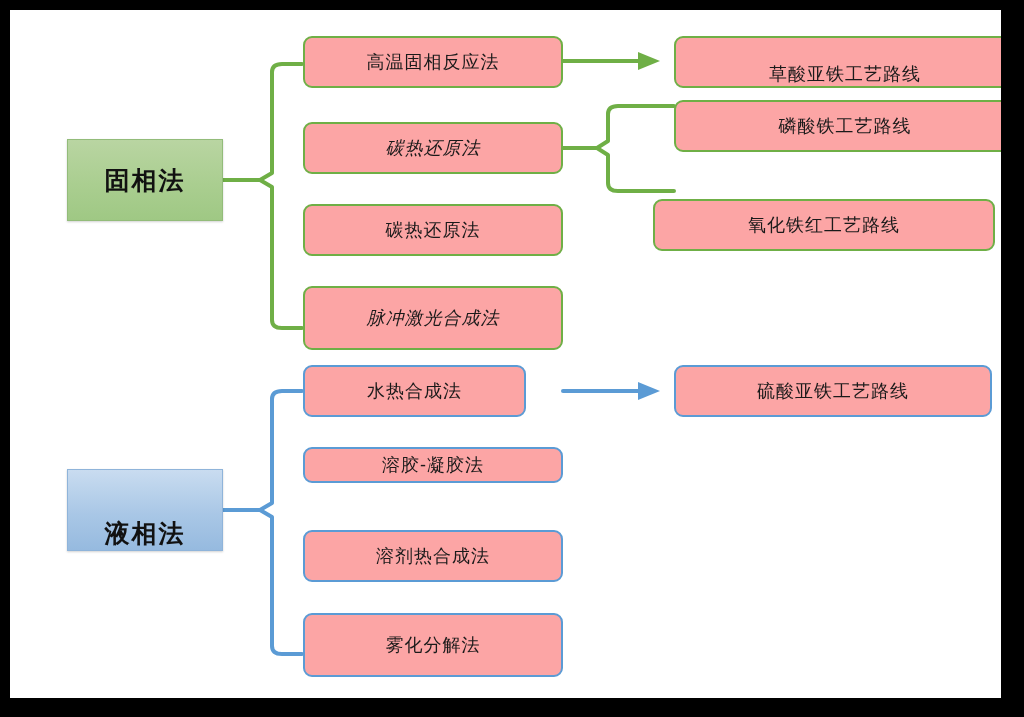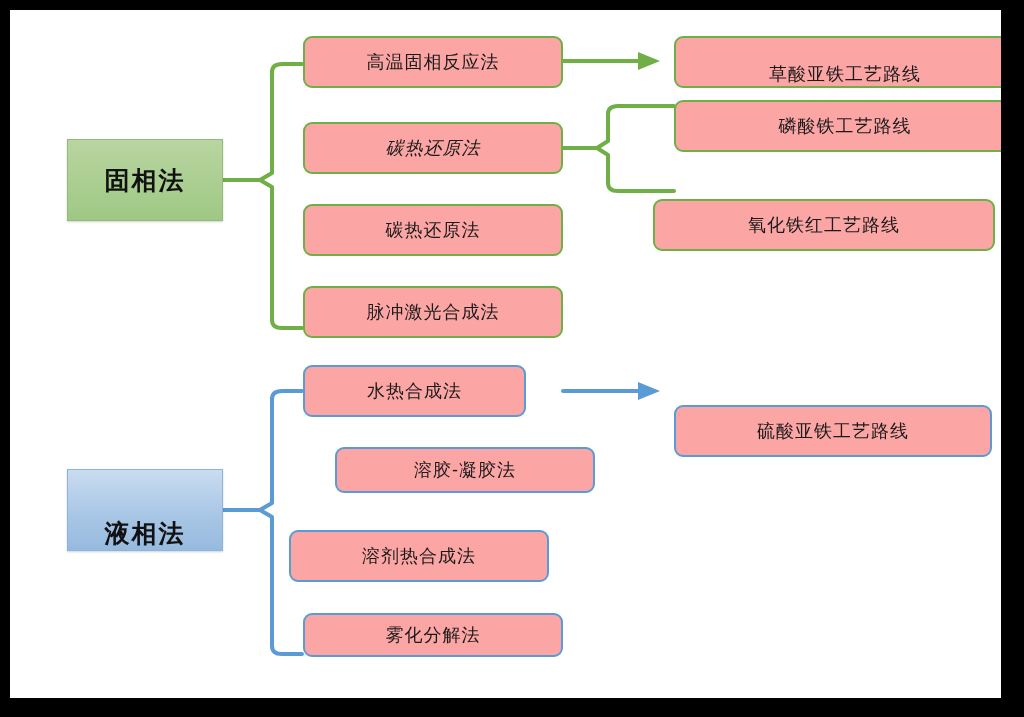--- a/index.html
+++ b/index.html
@@ -102,49 +102,49 @@
   </div>
 
   <div class="node green" style="left:293px;top:112px;width:260px;height:52px;font-style:italic;">
     <span>碳热还原法</span>
   </div>
 
   <div class="node green" style="left:293px;top:194px;width:260px;height:52px;">
     <span>碳热还原法</span>
   </div>
 
-  <div class="node green" style="left:293px;top:276px;width:260px;height:52px;">
+  <div class="node green" style="left:293px;top:276px;width:260px;height:64px;font-style:italic;">
     <span>脉冲激光合成法</span>
   </div>
 
   <div class="node green" style="left:664px;top:26px;width:342px;height:52px;align-items:flex-end;">
     <span>草酸亚铁工艺路线</span>
   </div>
 
   <div class="node green" style="left:664px;top:90px;width:342px;height:52px;justify-content:center;">
     <span>磷酸铁工艺路线</span>
   </div>
 
   <div class="node green" style="left:643px;top:155px;width:342px;height:52px;margin-top:34px;">
     <span>氧化铁红工艺路线</span>
   </div>
 
   <div class="node blue" style="left:293px;top:355px;width:223px;height:52px;">
     <span>水热合成法</span>
   </div>
 
-  <div class="node blue" style="left:293px;top:437px;width:260px;height:46px;margin-left:32px;">
+  <div class="node blue" style="left:293px;top:437px;width:260px;height:36px;">
     <span>溶胶-凝胶法</span>
   </div>
 
-  <div class="node blue" style="left:279px;top:520px;width:260px;height:52px;">
+  <div class="node blue" style="left:293px;top:520px;width:260px;height:52px;">
     <span>溶剂热合成法</span>
   </div>
 
-  <div class="node blue" style="left:293px;top:603px;width:260px;height:44px;">
+  <div class="node blue" style="left:293px;top:603px;width:260px;height:64px;">
     <span>雾化分解法</span>
   </div>
 
-  <div class="node blue" style="left:664px;top:355px;width:318px;height:52px;margin-top:40px;">
+  <div class="node blue" style="left:664px;top:355px;width:318px;height:52px;">
     <span>硫酸亚铁工艺路线</span>
   </div>
 
 </div>
 
 </body></html>

